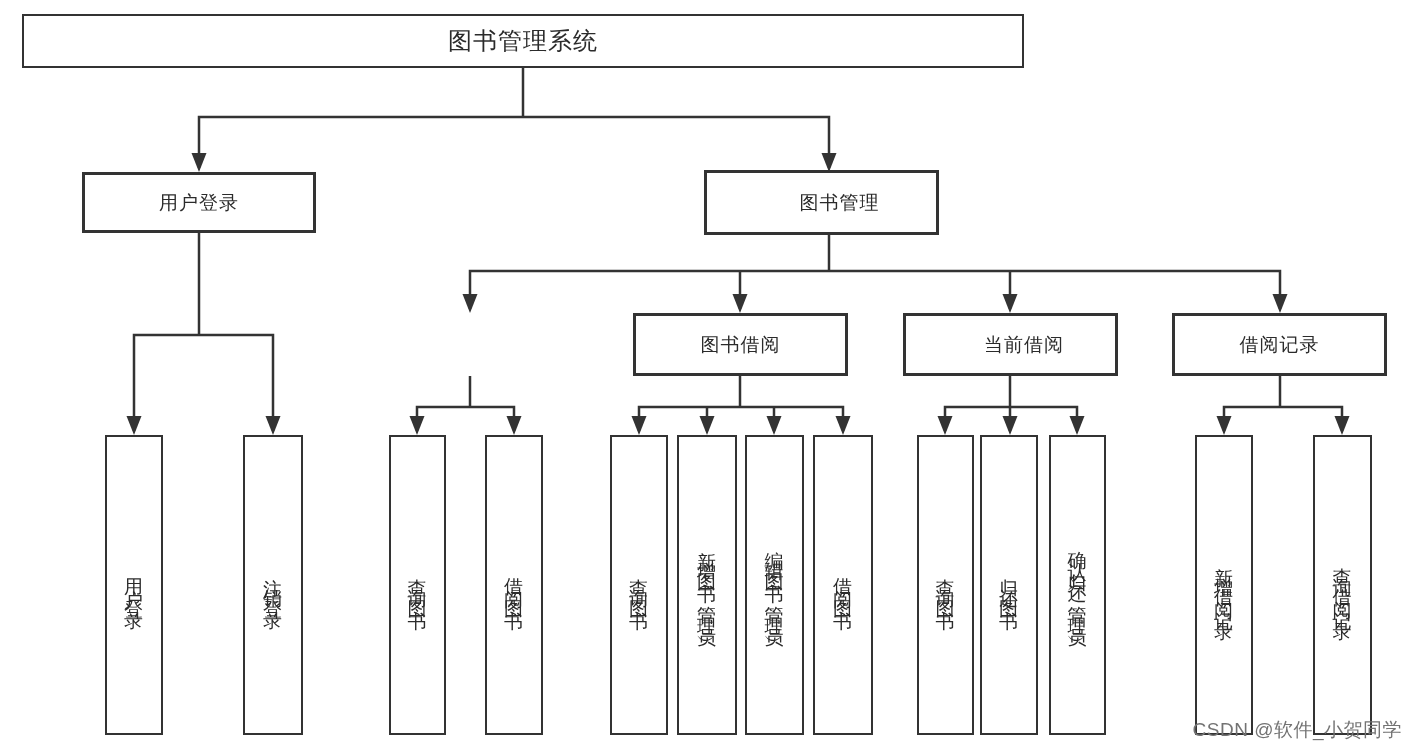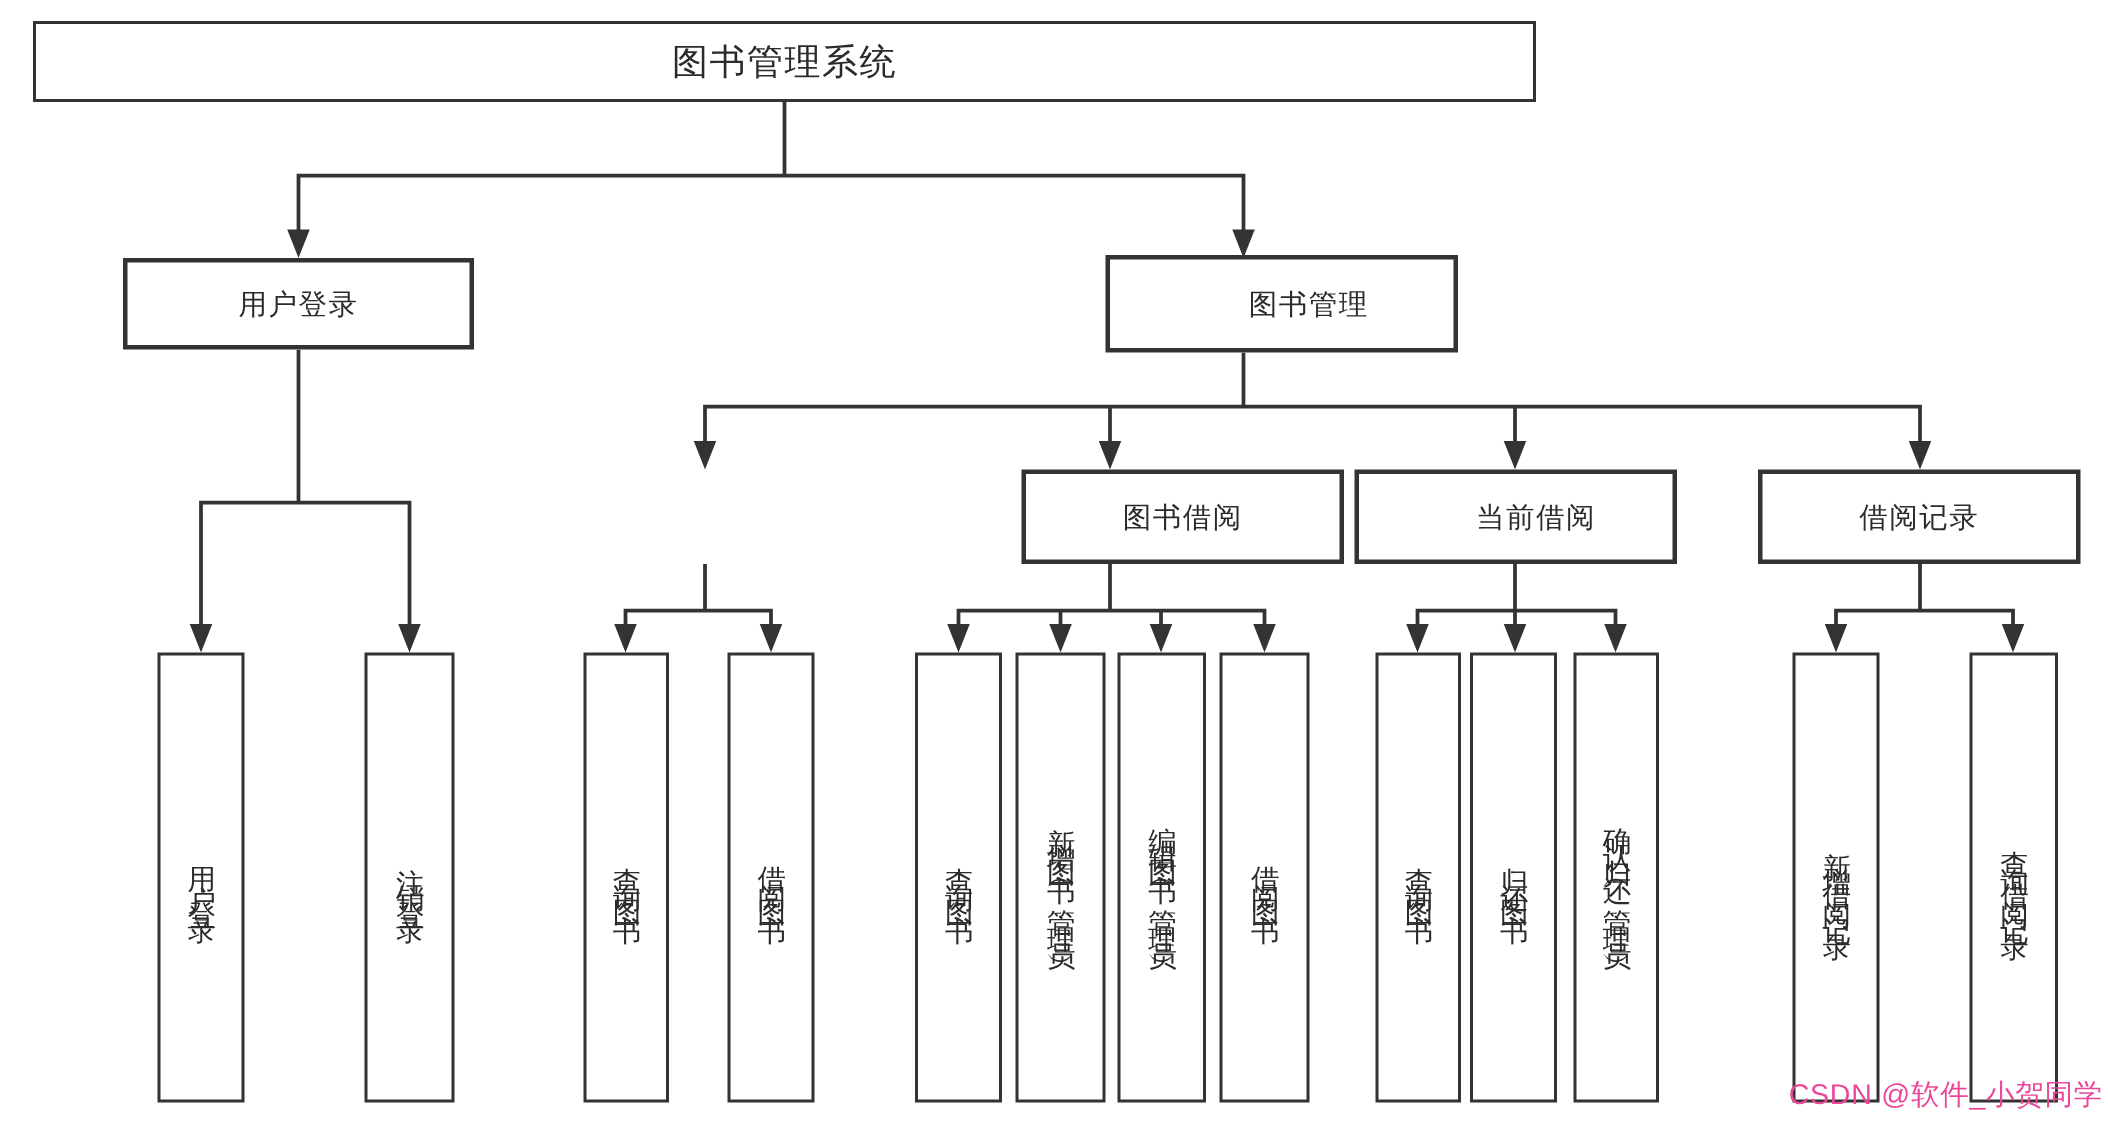--- a/index.html
+++ b/index.html
@@ -17,21 +17,21 @@
   .leaf{
     position:absolute;background:#ffffff;border:2px solid #333333;box-sizing:border-box;
     display:flex;align-items:center;justify-content:center;z-index:2;
     top:435px;height:300px;font-size:19px;
   }
   .leaf .vtext{
     writing-mode:vertical-rl;text-orientation:mixed;letter-spacing:11px;line-height:1;
   }
   .watermark{
     position:absolute;right:3px;bottom:4px;z-index:5;
-    font-size:19px;color:#ec4899;letter-spacing:0.5px;white-space:nowrap;
+    font-size:19px;color:#737373;letter-spacing:0.5px;white-space:nowrap;
   }
 </style>
 </head>
 <body>
 
 <div class="canvas">
 
   <svg class="lines" width="1405" height="747">
     <g fill="none" stroke="#333333" stroke-width="2.5">
       <path d="M523 68 V117"></path>
@@ -77,25 +77,25 @@
     </g>
   </svg>
 
   <div class="node root" style="left:22px;top:14px;width:1002px;height:54px;">
     <span>图书管理系统</span>
   </div>
 
   <div class="node" style="left:82px;top:172px;width:234px;height:61px;">
     <span>用户登录</span>
   </div>
-  <div class="node" style="left:737px;top:170px;width:235px;height:65px;padding-left:36px;">
+  <div class="node" style="left:704px;top:170px;width:235px;height:65px;padding-left:36px;">
     <span>图书管理</span>
   </div>
 
-  <div class="node" style="left:633px;top:313px;width:215px;height:63px;margin-left:48px;">
+  <div class="node" style="left:633px;top:313px;width:215px;height:63px;">
     <span>图书借阅</span>
   </div>
   <div class="node" style="left:903px;top:313px;width:215px;height:63px;padding-left:27px;">
     <span>当前借阅</span>
   </div>
   <div class="node" style="left:1172px;top:313px;width:215px;height:63px;font-family:Liberation Serif, serif;">
     <span>借阅记录</span>
   </div>
 
   <div class="leaf" style="left:105px;width:58px;">

